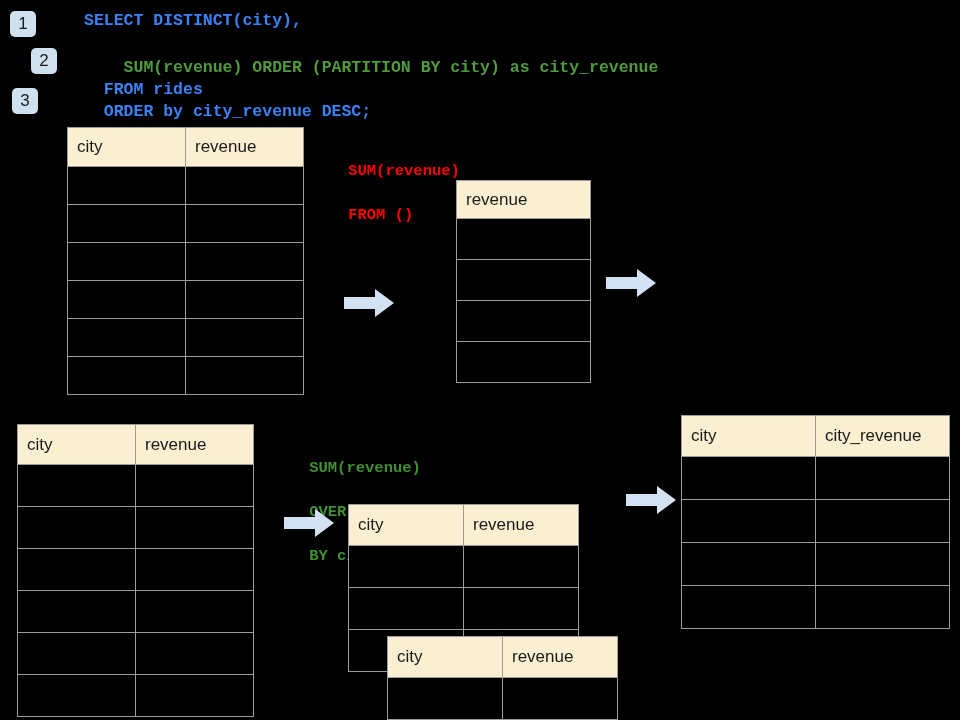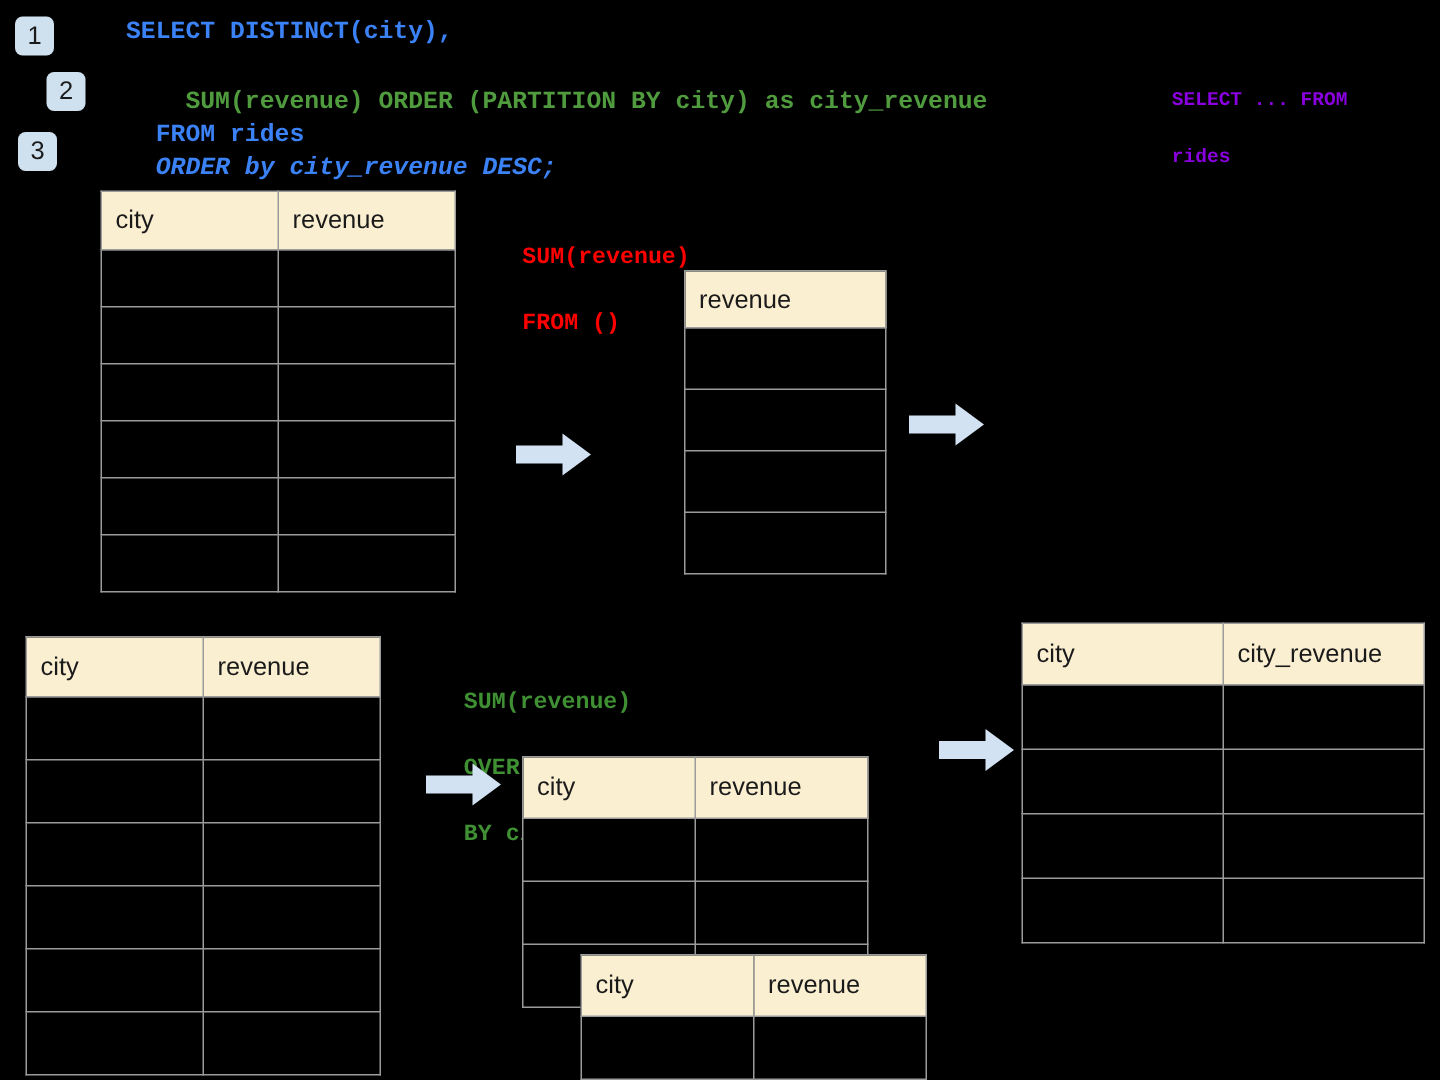--- a/index.html
+++ b/index.html
@@ -100,26 +100,22 @@
 
 <div id="canvas">
 
   <div class="badge" style="left:10px;  top:11px;">1</div>
   <div class="badge" style="left:31px;  top:48px;">2</div>
   <div class="badge" style="left:12px;  top:88px;">3</div>
 
   <div class="code code-purple" style="left:84px; top:11px;">SELECT DISTINCT(city),</div>
   <div class="code code-green" style="left:84px; top:58px;">    SUM(revenue) ORDER (PARTITION BY city) as city_revenue</div>
   <div class="code code-purple" style="left:84px; top:80px;">  FROM rides</div>
-  <div class="code code-purple" style="left:84px; top:102px;font-style:italic;">  ORDER by city_revenue DESC;</div>
-
-  <div class="side-note" style="left:750px; top:38px;">
-    <span>SELECT ... FROM</span><br>
-    <span>rides</span>
-  </div>
+  <div class="code code-purple" style="left:84px; top:102px;">  ORDER by city_revenue DESC;</div>
+
 
   <div class="annot annot-red" style="left:311px; top:138px;">
     <span>SUM(revenue)</span><br>
     <span>FROM ()</span>
   </div>
 
   <div class="annot annot-green" style="left:272px; top:435px;">
     <span>SUM(revenue)</span><br>
     <span>OVER (PARTITION</span><br>
     <span>BY city)</span>

